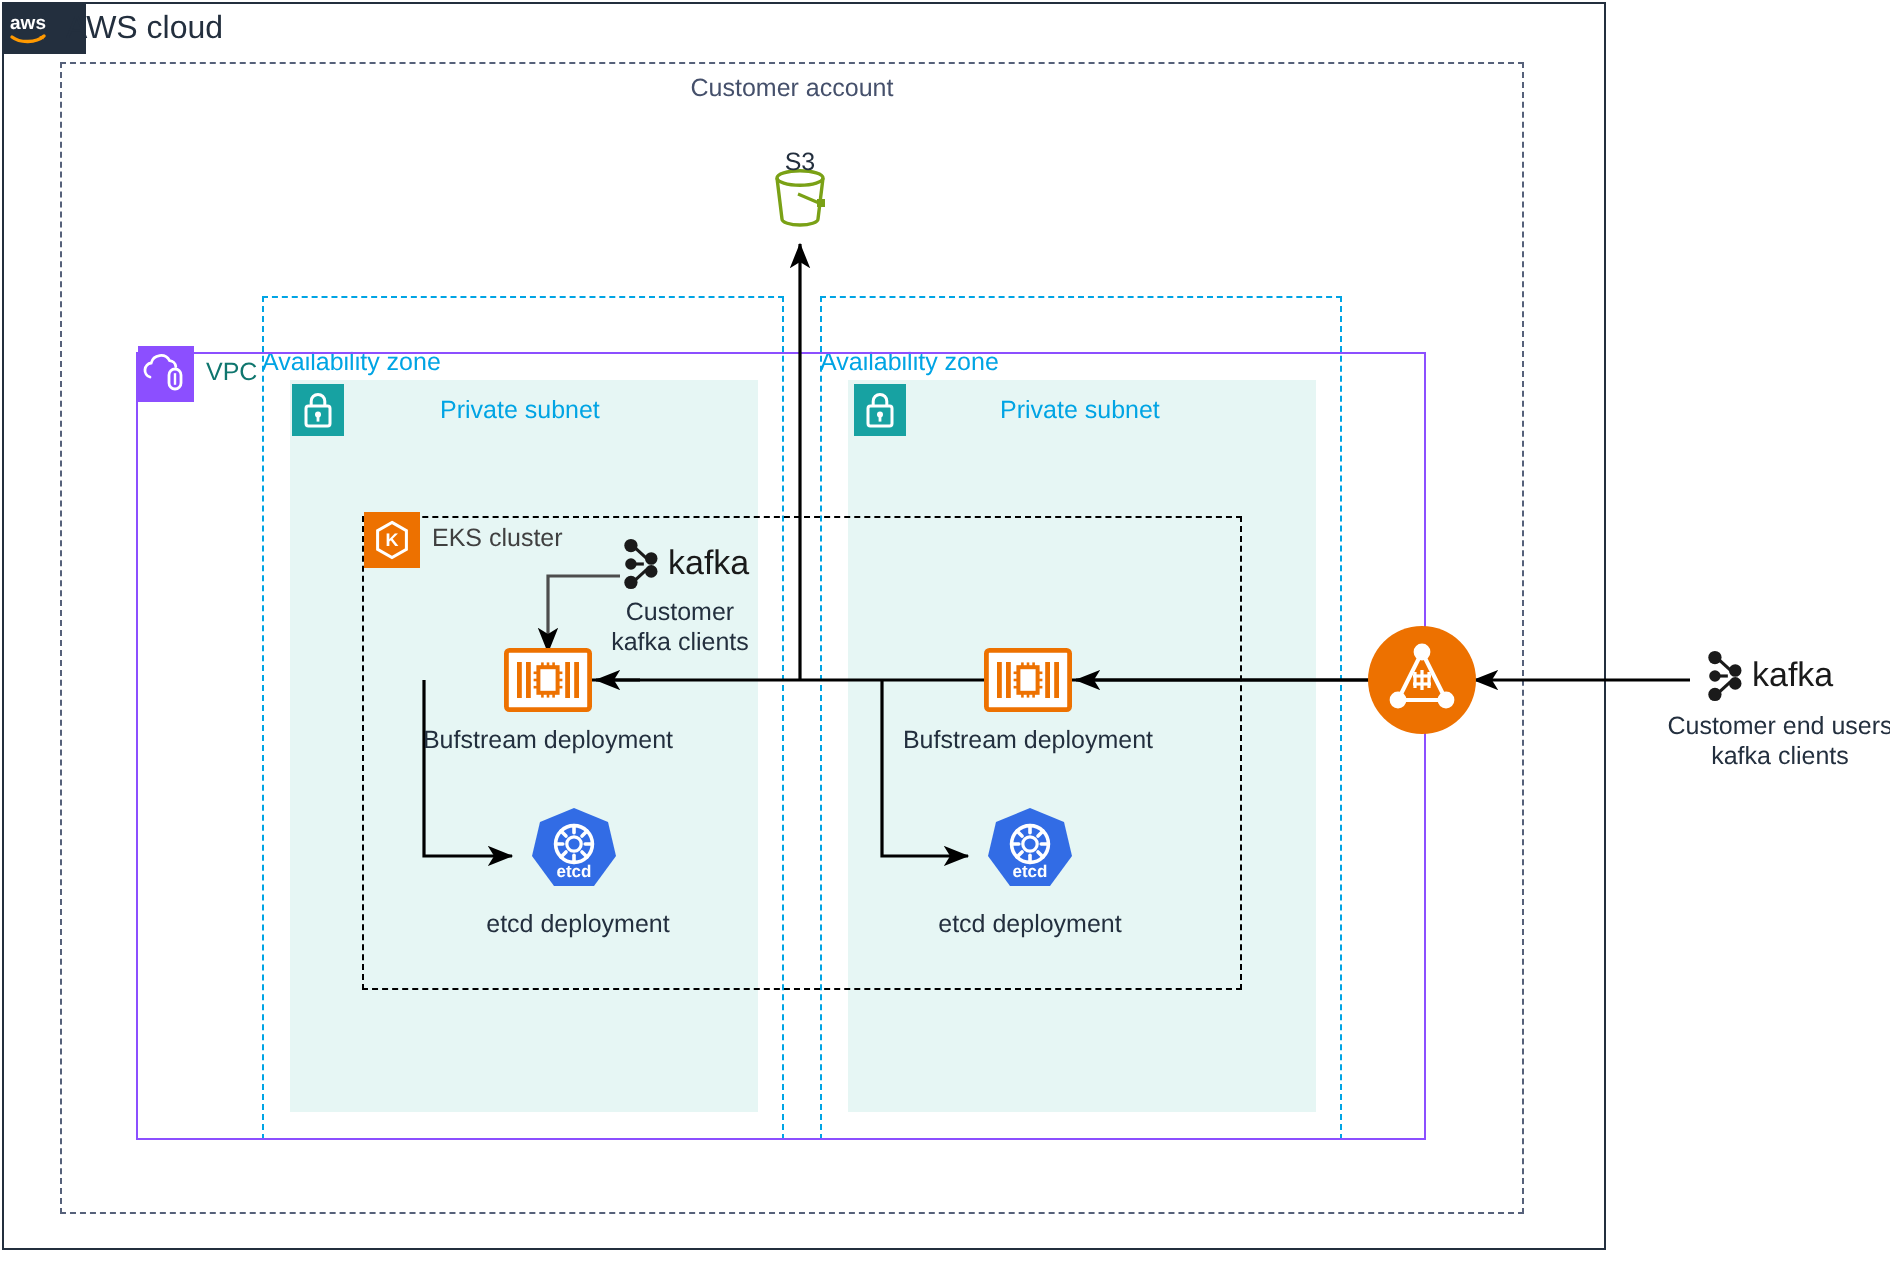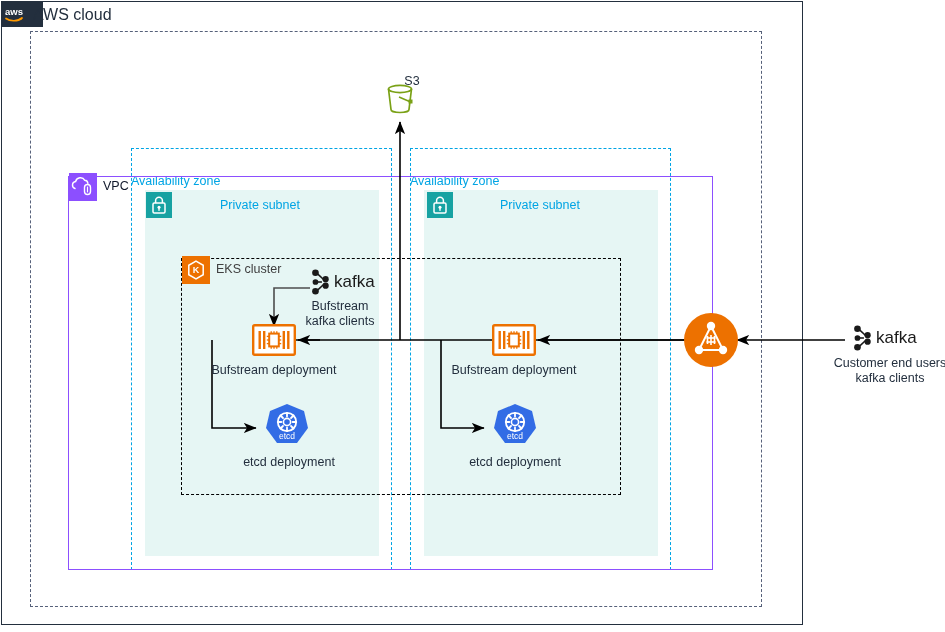--- a/index.html
+++ b/index.html
@@ -90,21 +90,21 @@
     top: 173px;
     width: 28px;
     height: 28px;
     background: #8C4FFF;
   }
   .vpc-label {
     position: absolute;
     left: 103px;
     top: 179px;
     font-size: 12.5px;
-    color: #0f172a;
+    color: #0f766e;
   }
 
   
   .az-box {
     position: absolute;
     top: 148px;
     height: 422px;
     border: 1.4px dashed #00A4E4;
     box-sizing: border-box;
   }
@@ -187,38 +187,39 @@
 
   
   .overlay {
     position: absolute;
     left: 0;
     top: 0;
     width: 945px;
     height: 632px;
     pointer-events: none;
   }
-  .icon-abs { position: absolute; }
+  .icon-abs { position: absolute; font-weight: bold; }
 </style>
 </head>
 <body>
 
 <div id="canvas">
 
   <div class="aws-cloud-box"></div>
   <div class="aws-logo-box">
     <svg class="aws-logo-glyph" viewBox="0 0 26 26">
       <text x="13" y="13.5" text-anchor="middle" fill="#ffffff" font-family="Liberation Sans, sans-serif" font-size="9.5" font-weight="bold">aws</text>
       <path d="M5 17.5 C9 20.6, 17 20.6, 21 17.0" stroke="#FF9900" stroke-width="1.7" fill="none" stroke-linecap="round"></path>
       <path d="M21.4 16.6 L18.6 17.2 L20.6 18.8 Z" fill="#FF9900"></path>
     </svg>
   </div>
   <div class="aws-cloud-label">AWS cloud</div>
 
   <div class="customer-account-box"></div>
+  <div class="customer-account-label">Customer account</div>
 
   <div class="az-box az-left"></div>
   <div class="az-label az-label-left">Availability zone</div>
 
   <div class="az-box az-right"></div>
   <div class="az-label az-label-right">Availability zone</div>
 
   <div class="subnet-box subnet-left"></div>
   <div class="subnet-box subnet-right"></div>
 
@@ -286,21 +287,21 @@
   </svg>
 
   <div class="icon-abs" style="left:380px; top:82px;">
     <svg viewBox="0 0 40 36" width="40" height="36">
       <ellipse cx="20" cy="7" rx="11.5" ry="3.6" fill="none" stroke="#7AA116" stroke-width="1.7"></ellipse>
       <path d="M8.5 7 L11 27.5 a9 3 0 0 0 18 0 L31.5 7" fill="none" stroke="#7AA116" stroke-width="1.7"></path>
       <line x1="19" y1="15" x2="29.5" y2="19.5" stroke="#7AA116" stroke-width="1.5"></line>
       <rect x="28.5" y="17.5" width="4" height="4" fill="#7AA116"></rect>
     </svg>
   </div>
-  <div class="node-label" style="left:372px; top:74px; width:80px;">S3</div>
+  <div class="node-label" style="left:360px; top:74px; width:80px;">S3</div>
 
   <div class="icon-abs" style="left:252px; top:324px;">
     <svg viewBox="0 0 44 32" width="44" height="32">
       <rect x="1.2" y="1.2" width="41.6" height="29.6" rx="1.5" fill="#ffffff" stroke="#ED7100" stroke-width="2.4"></rect>
       <rect x="6.5" y="7" width="2.4" height="18" fill="#ED7100"></rect>
       <rect x="11" y="7" width="2.4" height="18" fill="#ED7100"></rect>
       <rect x="30.6" y="7" width="2.4" height="18" fill="#ED7100"></rect>
       <rect x="35.1" y="7" width="2.4" height="18" fill="#ED7100"></rect>
       <rect x="17.2" y="9.6" width="9.6" height="12.8" fill="none" stroke="#ED7100" stroke-width="2"></rect>
       <g stroke="#ED7100" stroke-width="1.3">
@@ -400,21 +401,21 @@
       </g>
       <circle cx="7" cy="5" r="3.6" fill="#1A1A1A"></circle>
       <circle cx="7" cy="25" r="3.6" fill="#1A1A1A"></circle>
       <circle cx="7" cy="15" r="3.1" fill="#1A1A1A"></circle>
       <circle cx="18" cy="12" r="3.4" fill="#1A1A1A"></circle>
       <circle cx="18" cy="19" r="3.4" fill="#1A1A1A"></circle>
     </svg>
   </div>
   <div style="position:absolute; left:334px; top:272px; font-size:17px; color:#1A1A1A;
               font-family:'Liberation Sans',sans-serif;">kafka</div>
-  <div class="node-label" style="left:280px; top:299px; width:120px;">Bufstream</div>
+  <div class="node-label" style="left:280px; top:299px; width:120px;">Customer</div>
   <div class="node-label" style="left:280px; top:314px; width:120px;">kafka clients</div>
 
   <div class="icon-abs" style="left:683px; top:312px;">
     <svg viewBox="0 0 56 56" width="56" height="56">
       <circle cx="28" cy="28" r="27" fill="#ED7100"></circle>
       <g stroke="#ffffff" stroke-width="2" fill="none">
         <line x1="28" y1="14" x2="16" y2="38"></line>
         <line x1="28" y1="14" x2="40" y2="38"></line>
         <line x1="16" y1="38" x2="40" y2="38"></line>
       </g>

